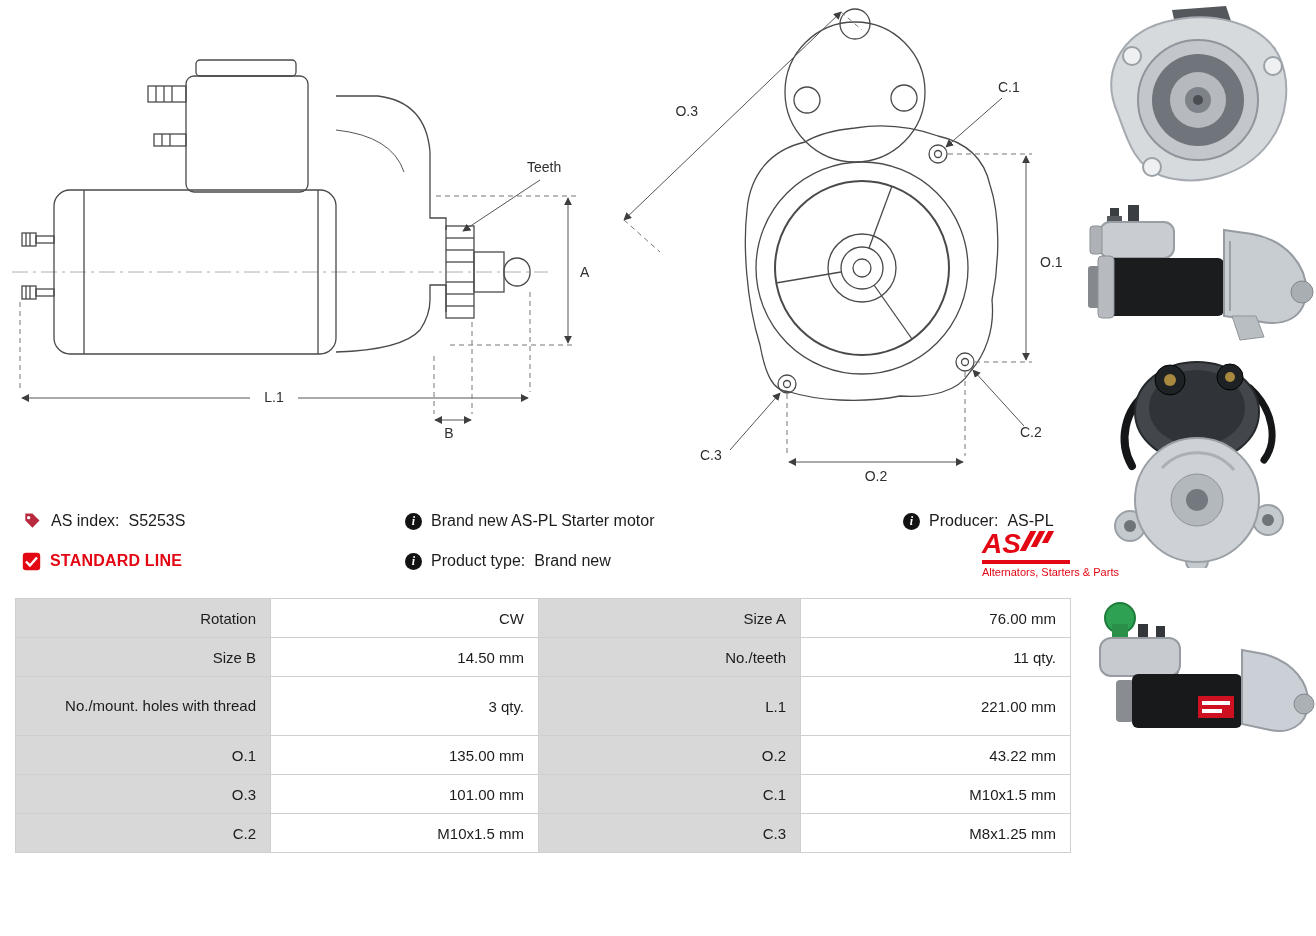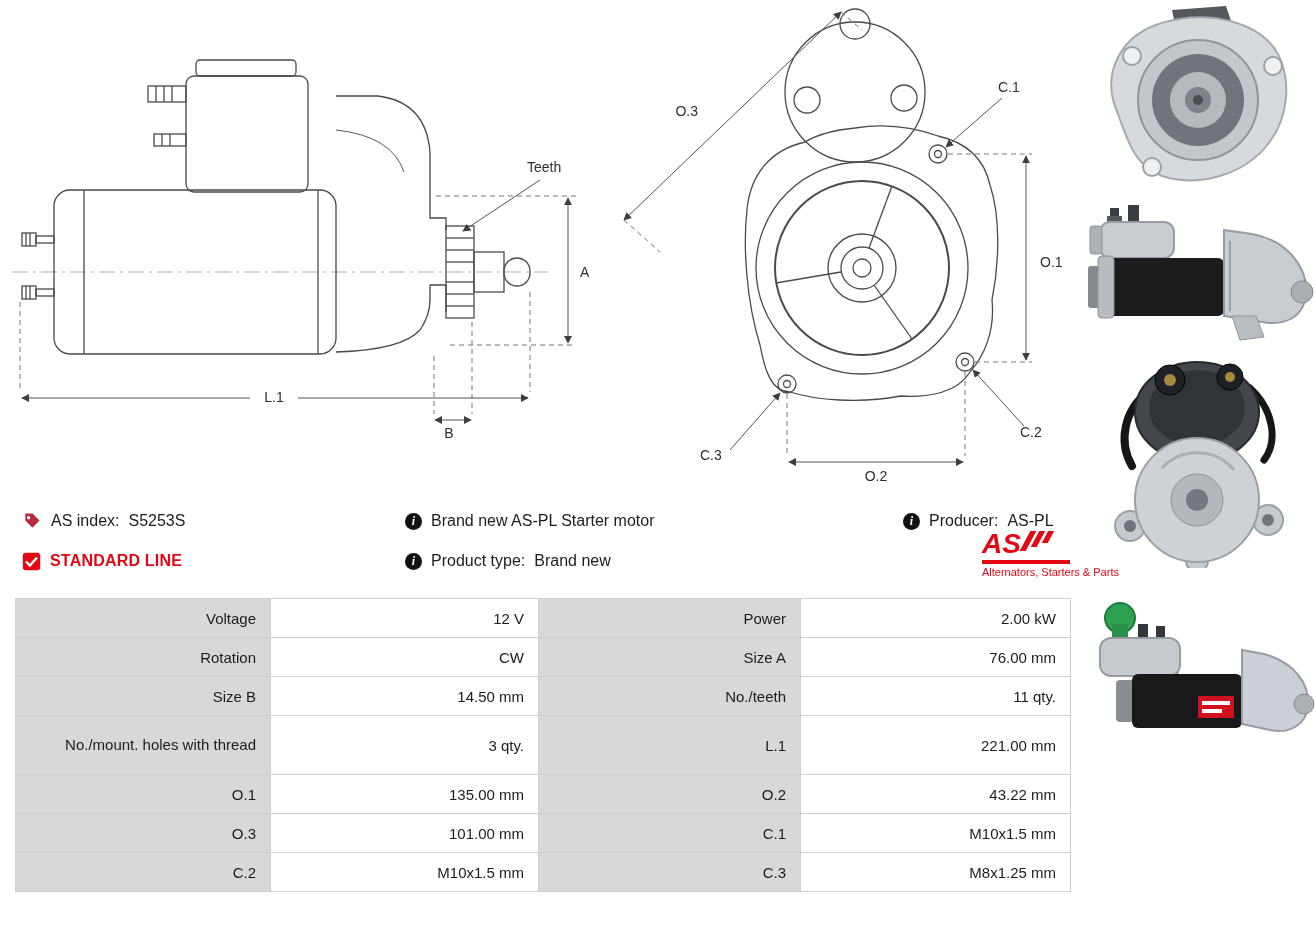--- a/index.html
+++ b/index.html
@@ -310,26 +310,20 @@
 
   <table class="spec">
     <colgroup>
       <col style="width:255px">
         <col style="width:268px">
         <col style="width:262px">
         <col style="width:270px">
     </colgroup>
     <tbody>
       <tr>
-        <td class="lbl">Voltage</td>
-        <td class="val">12 V</td>
-        <td class="lbl">Power</td>
-        <td class="val">2.00 kW</td>
-      </tr>
-      <tr>
         <td class="lbl">Rotation</td>
         <td class="val">CW</td>
         <td class="lbl">Size A</td>
         <td class="val">76.00 mm</td>
       </tr>
       <tr>
         <td class="lbl">Size B</td>
         <td class="val">14.50 mm</td>
         <td class="lbl">No./teeth</td>
         <td class="val">11 qty.</td>

